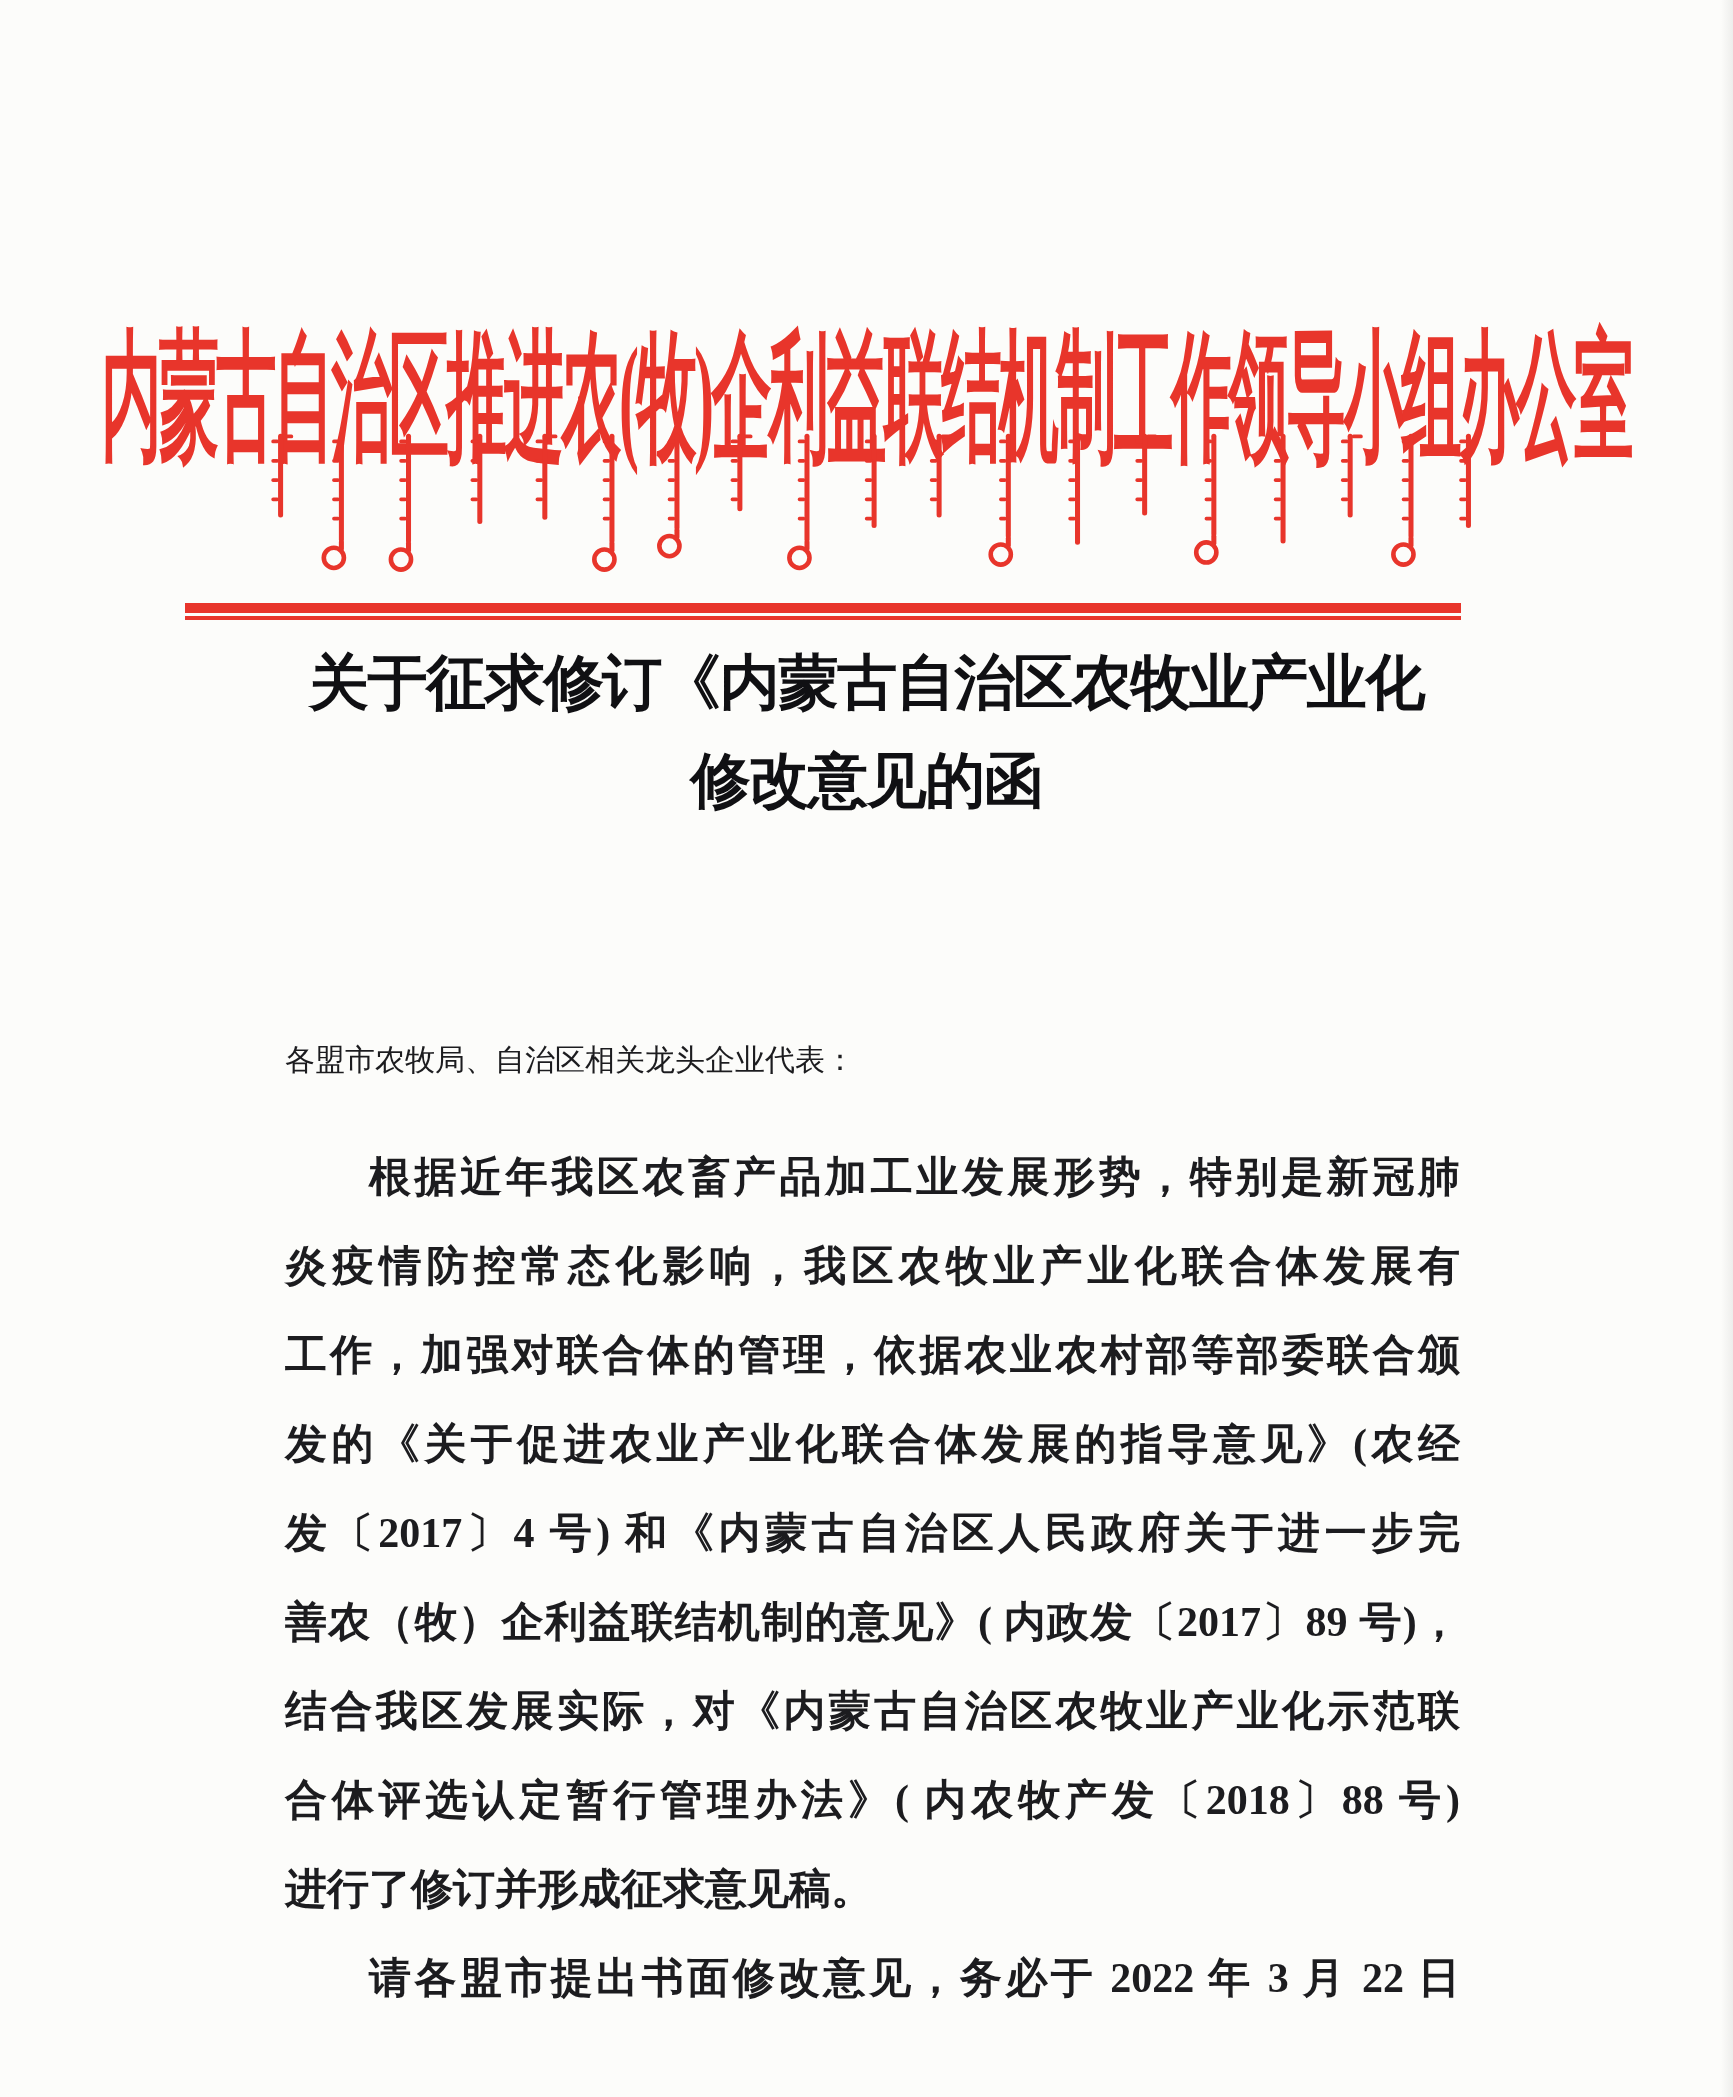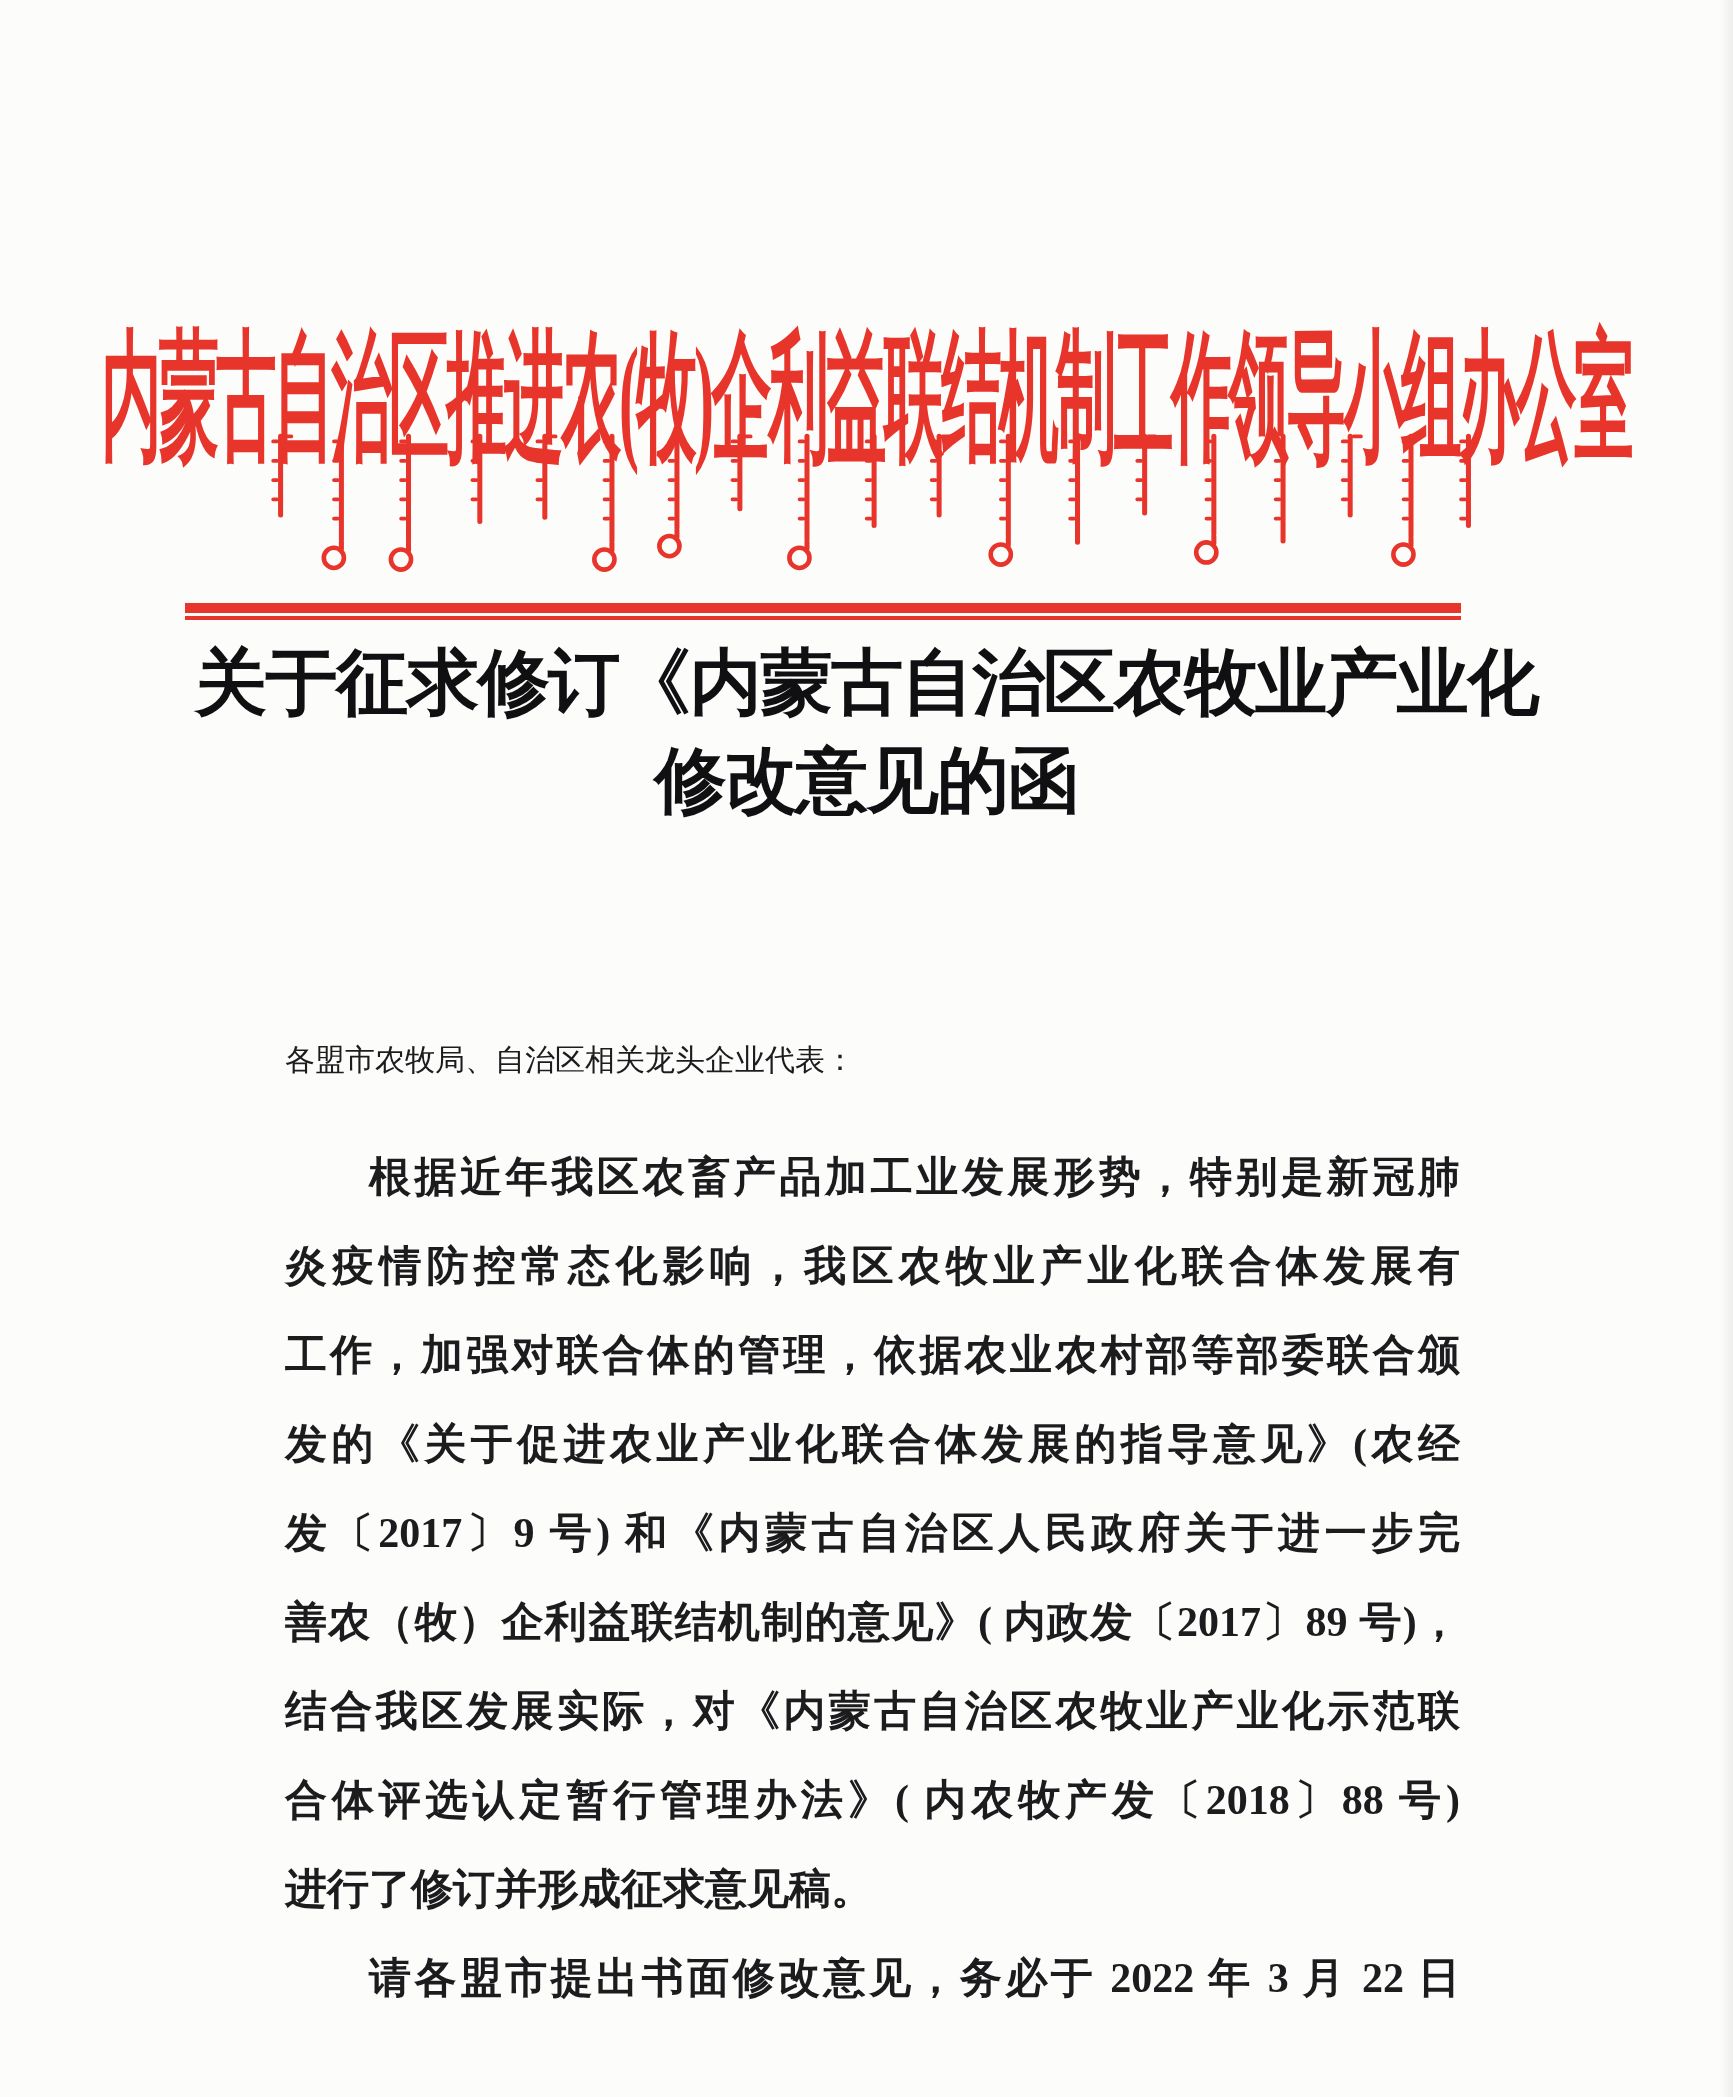--- a/index.html
+++ b/index.html
@@ -37,21 +37,21 @@
   .rule-top-thin     { top:616px; left:185px; width:1276px; height:4.2px; }
   
   .title {
     position:absolute; top:634px; left:0; width:100%;
     text-align:center;
     color:#101013;
     font-weight:700;
   }
   .title .tline {
     height:98px; line-height:98px;
-    font-size:72px; letter-spacing:-1.3px;
+    font-size:60px; letter-spacing:-1.3px;
     white-space:nowrap;
   }
   
   .salutation {
     position:absolute; top:1024px; left:285px; width:1175px;
     height:71px; line-height:71px;
     font-size:30px; color:var(--ink,#1c1c1f);
   }
   .body-lines {
     position:absolute; top:1133px; left:285px; width:1175px;
@@ -253,21 +253,21 @@
     <div class="tline">修改意见的函</div>
   </div>
 
   <div class="salutation">各盟市农牧局、自治区相关龙头企业代表：</div>
 
   <div class="body-lines" id="body-lines">
       <div class="bline fill ind">根据近年我区农畜产品加工业发展形势，特别是新冠肺</div>
       <div class="bline fill">炎疫情防控常态化影响，我区农牧业产业化联合体发展有</div>
       <div class="bline fill">工作，加强对联合体的管理，依据农业农村部等部委联合颁</div>
       <div class="bline fill">发的《关于促进农业产业化联合体发展的指导意见》(农经</div>
-      <div class="bline fill">发〔2017〕9 号) 和《内蒙古自治区人民政府关于进一步完</div>
+      <div class="bline fill">发〔2017〕4 号) 和《内蒙古自治区人民政府关于进一步完</div>
       <div class="bline fill">善农（牧）企利益联结机制的意见》( 内政发〔2017〕89 号)，</div>
       <div class="bline fill">结合我区发展实际，对《内蒙古自治区农牧业产业化示范联</div>
       <div class="bline fill">合体评选认定暂行管理办法》( 内农牧产发〔2018〕88 号)</div>
       <div class="bline">进行了修订并形成征求意见稿。</div>
       <div class="bline fill ind">请各盟市提出书面修改意见，务必于 2022 年 3 月 22 日</div>
     </div>
 
   <div class="scan-edge"></div>
 </div>
 

